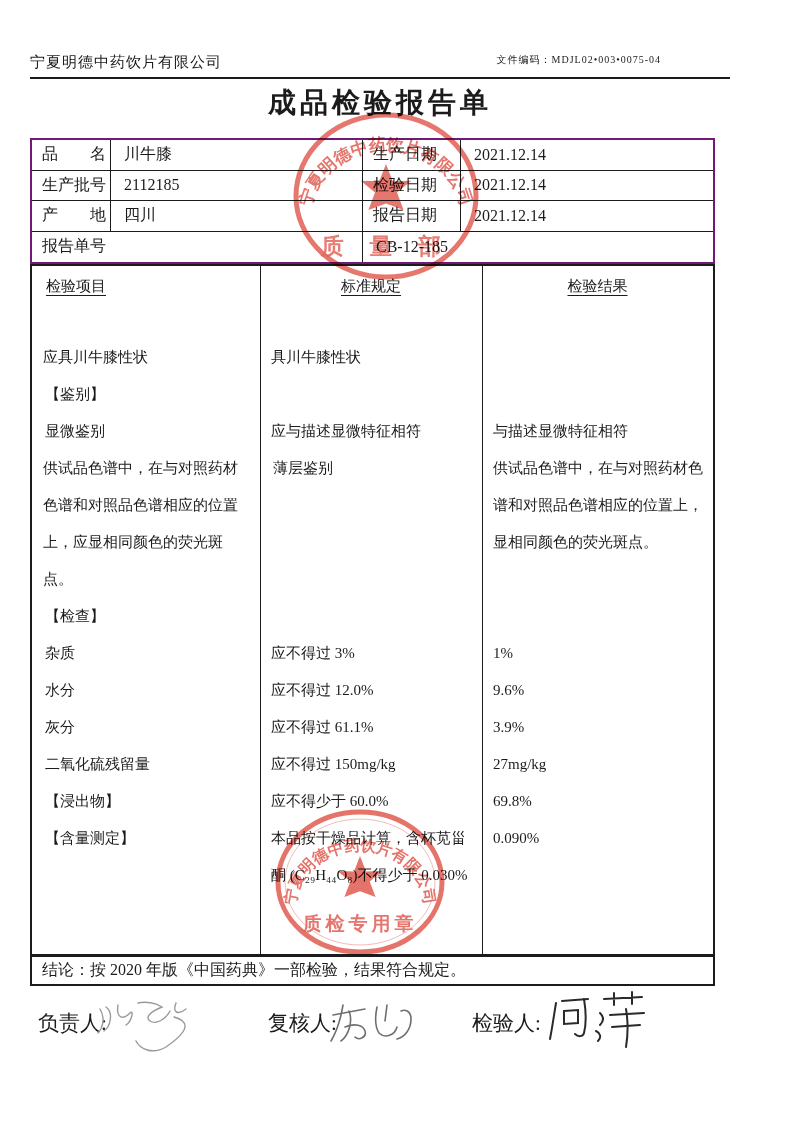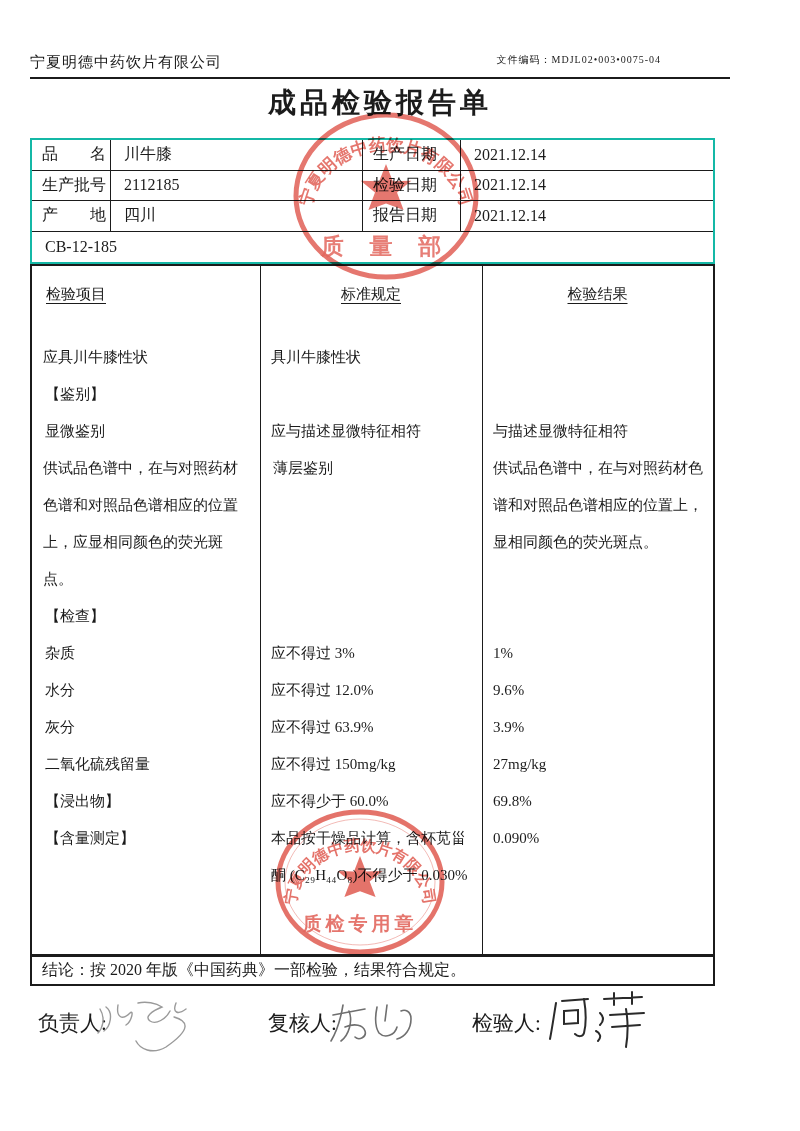--- a/index.html
+++ b/index.html
@@ -10,35 +10,35 @@
     overflow:hidden;
   }
   
   .hdr-company { position:absolute; left:30px; top:53px; font-size:15px; letter-spacing:1px; }
   .hdr-code   { position:absolute; right:70px; top:53px; font-size:10px; letter-spacing:1px; }
   .hdr-rule   { position:absolute; left:30px; top:77px; width:700px; height:2px; background:#1b1b1b; }
   .doc-title  { position:absolute; left:30px; top:84px; width:700px; text-align:center;
                 font-size:28px; font-weight:bold; letter-spacing:4px; }
   
   .info-table { position:absolute; left:30px; top:138px; width:685px; height:126px;
-                border:2px solid #14b8a6; display:grid;
+                border:2px solid #701a75; display:grid;
                 grid-template-columns:79px 252px 98px 1fr;
                 grid-template-rows:repeat(4,1fr); font-size:16px; }
   .info-table .c { display:flex; align-items:center; padding-left:10px;
                    border-bottom:1px solid #1b1b1b; white-space:nowrap; overflow:hidden; }
   .info-table .br { border-right:1px solid #1b1b1b; }
   .info-table .nb { border-bottom:none; }
   .info-table .val { padding-left:13px; }
   .sp2 { grid-column:span 2; }
   
   .main-table { position:absolute; left:30px; top:264px; width:685px; height:692px;
                 border:2px solid #1b1b1b; font-size:15px; }
   .vline { position:absolute; top:0; bottom:0; width:1px; background:#1b1b1b; }
   .vline.v1 { left:228px; } .vline.v2 { left:450px; }
-  .mhead { display:grid; grid-template-columns:228px 222px 1fr; padding-top:19px; height:46px; }
+  .mhead { display:grid; grid-template-columns:228px 222px 1fr; padding-top:11px; height:46px; }
   .mhead span { text-decoration:underline; text-underline-offset:4px; }
   .mh-item { padding-left:14px; } .mh-std,.mh-res { text-align:center; }
   .mbody { padding-top:27px; }
   .mrow { display:grid; grid-template-columns:228px 222px 1fr; align-items:start; min-height:32px; }
   .mrow .cell { line-height:37px; }
   .mrow .ci { padding-left:13px; } .mrow .cs { padding-left:11px; padding-right:8px; }
   .mrow .cr { padding-left:11px; padding-right:6px; }
   .mrow.tall  { min-height:114px; }
   .mrow.tall2 { min-height:66px; }
   
@@ -75,20 +75,21 @@
     <div class="c br">生产批号</div>
     <div class="c br val">2112185</div>
     <div class="c br">检验日期</div>
     <div class="c val">2021.12.14</div>
 
     <div class="c br">产　　地</div>
     <div class="c br val">四川</div>
     <div class="c br">报告日期</div>
     <div class="c val">2021.12.14</div>
 
+    <div class="c nb br sp2">报告单号</div>
     <div class="c nb val sp2">CB-12-185</div>
   </div>
 
   <div class="main-table">
     <div class="vline v1"></div>
     <div class="vline v2"></div>
 
     <div class="mhead">
       <span class="mh-item">检验项目</span>
       <span class="mh-std">标准规定</span>
@@ -125,21 +126,21 @@
         <div class="cell cs">应不得过 3%</div>
         <div class="cell cr">1%</div>
       </div>
       <div class="mrow">
         <div class="cell ci">水分</div>
         <div class="cell cs">应不得过 12.0%</div>
         <div class="cell cr">9.6%</div>
       </div>
       <div class="mrow">
         <div class="cell ci">灰分</div>
-        <div class="cell cs">应不得过 63.9%</div>
+        <div class="cell cs">应不得过 61.1%</div>
         <div class="cell cr">3.9%</div>
       </div>
       <div class="mrow">
         <div class="cell ci">二氧化硫残留量</div>
         <div class="cell cs">应不得过 150mg/kg</div>
         <div class="cell cr">27mg/kg</div>
       </div>
       <div class="mrow">
         <div class="cell ci">【浸出物】</div>
         <div class="cell cs">应不得少于 60.0%</div>

